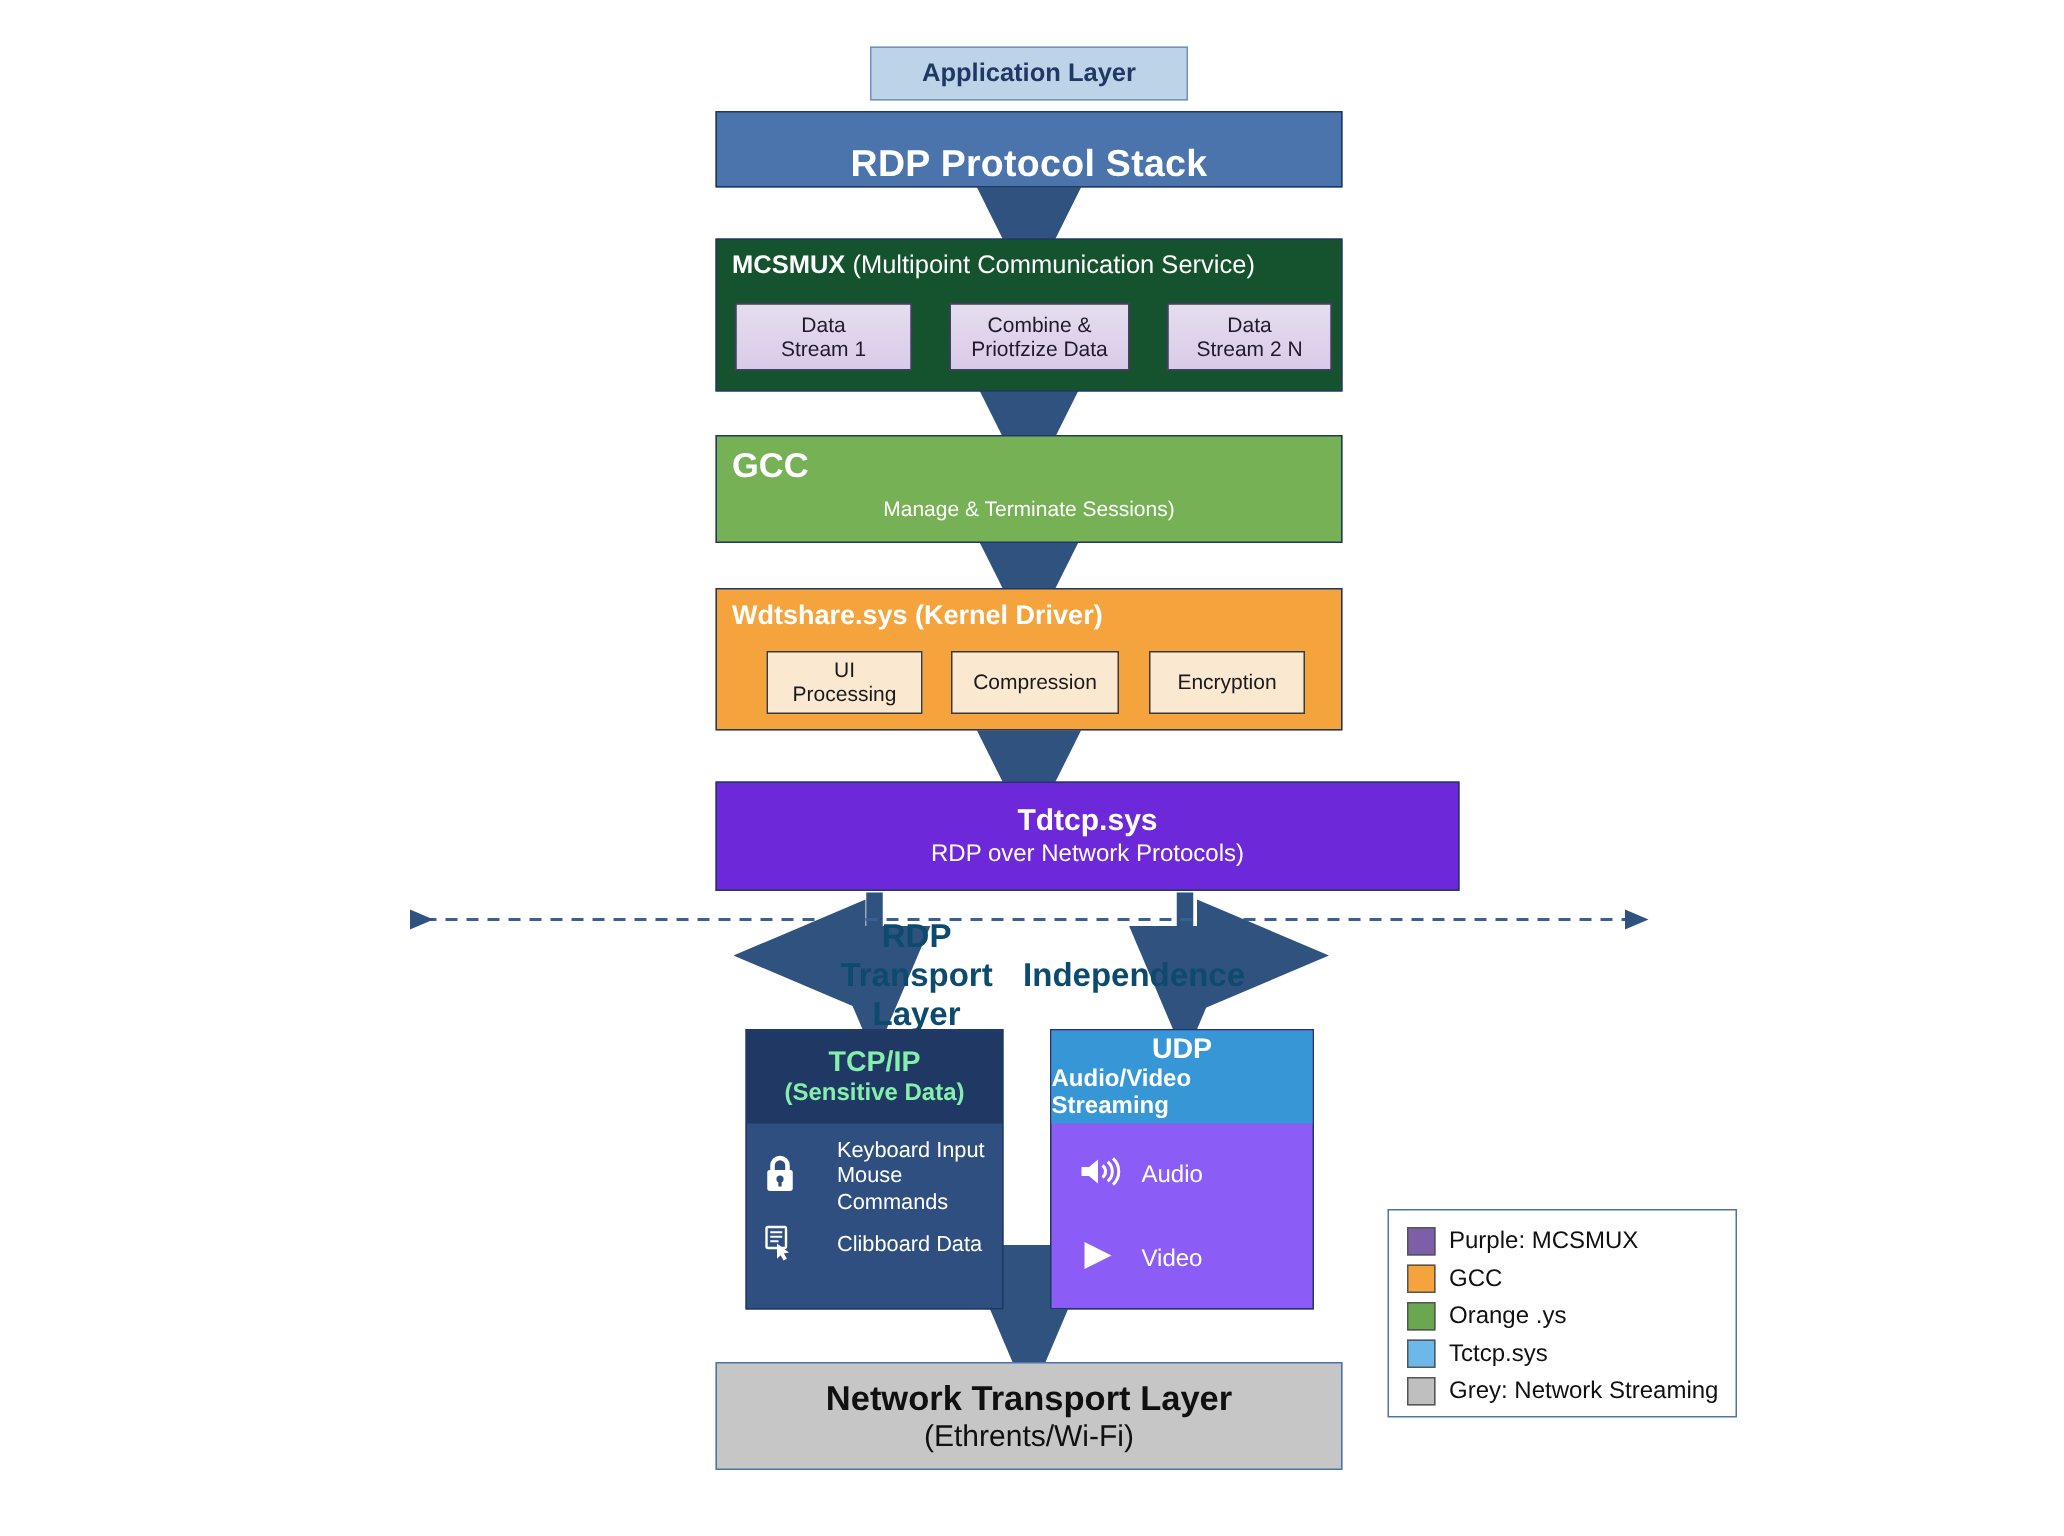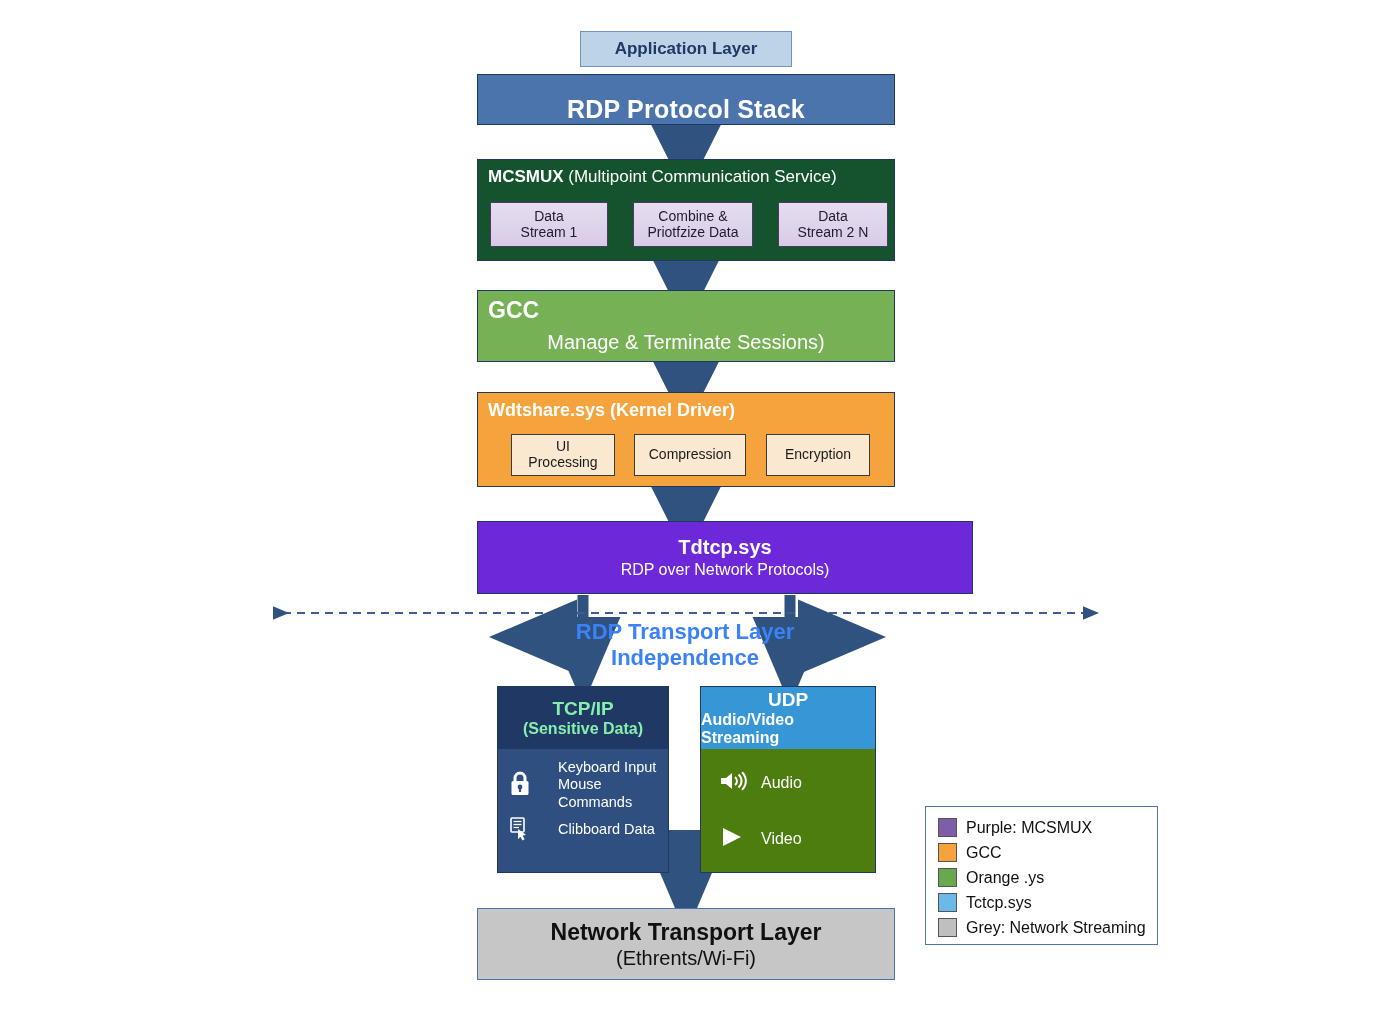--- a/index.html
+++ b/index.html
@@ -50,21 +50,21 @@
   #mcs-n1{left:12px;width:116px;}
   #mcs-n2{left:155px;width:118px;}
   #mcs-n3{left:300px;width:108px;}
 
   
   #gcc{
     left:477px;top:290px;width:418px;height:72px;
     background:#77b155;border:1.5px solid #1f3864;
   }
   #gcc .t1{position:absolute;left:10px;top:6px;color:#ffffff;font-weight:bold;font-size:23px;}
-  #gcc .t2{position:absolute;left:0;right:0;top:40px;text-align:center;color:#ffffff;font-size:20px;}
+  #gcc .t2{position:absolute;left:0;right:0;top:40px;text-align:center;color:#ffffff;font-size:14px;}
 
   
   #wdtshare{
     left:477px;top:392px;width:418px;height:95px;
     background:#f5a33c;border:1.5px solid #1f3864;
   }
   #wdtshare .hdr{position:absolute;left:10px;top:7px;color:#ffffff;font-weight:bold;font-size:18px;}
   .wdt-node{
     position:absolute;top:41px;height:40px;
     background:#fae8d0;border:1.5px solid #3a3a3a;
@@ -80,22 +80,22 @@
     left:477px;top:521px;width:496px;height:73px;
     background:#6d28d9;border:1.5px solid #1f3864;
     display:flex;flex-direction:column;align-items:center;justify-content:center;
   }
   #tdtcp .t1{color:#ffffff;font-weight:bold;font-size:20px;}
   #tdtcp .t2{color:#ffffff;font-size:16px;margin-top:2px;}
 
   
   #transport-label{
     left:540px;top:619px;width:290px;height:62px;
-    display:flex;flex-direction:column;align-items:center;justify-content:flex-start;
-    color:#3b82f6;font-weight:bold;font-size:22px;line-height:1.18;text-align:center;
+    display:flex;flex-direction:row;align-items:center;justify-content:flex-start;
+    color:#0c4a6e;font-weight:bold;font-size:22px;line-height:1.18;text-align:center;
   }
 
   
   #tcpip{
     left:497px;top:686px;width:172px;height:187px;
     background:#2e4f7f;border:1.5px solid #1f3864;
   }
   #tcpip .hdr{
     position:absolute;left:0;right:0;top:0;height:62px;
     background:#1f3864;
@@ -105,21 +105,21 @@
   #tcpip .hdr .a{font-weight:bold;font-size:19px;}
   #tcpip .hdr .b{font-weight:bold;font-size:16px;}
   .tcp-row{position:absolute;left:10px;display:flex;align-items:center;gap:26px;color:#ffffff;}
   #tcp-row-1{top:72px;}
   #tcp-row-2{top:128px;}
   .tcp-row .txt{font-size:14.5px;line-height:1.2;}
 
   
   #udp{
     left:700px;top:686px;width:176px;height:187px;
-    background:#4d7c0f;border:1.5px solid #1f3864;
+    background:#8b5cf6;border:1.5px solid #1f3864;
   }
   #udp .hdr{
     position:absolute;left:0;right:0;top:0;height:62px;
     background:#3796d6;
     display:flex;flex-direction:column;align-items:center;justify-content:center;
     color:#ffffff;
   }
   #udp .hdr .a{font-weight:bold;font-size:19px;}
   #udp .hdr .b{font-weight:bold;font-size:16px;}
   .udp-row{position:absolute;left:18px;display:flex;align-items:center;gap:12px;color:#ffffff;font-size:16px;}

